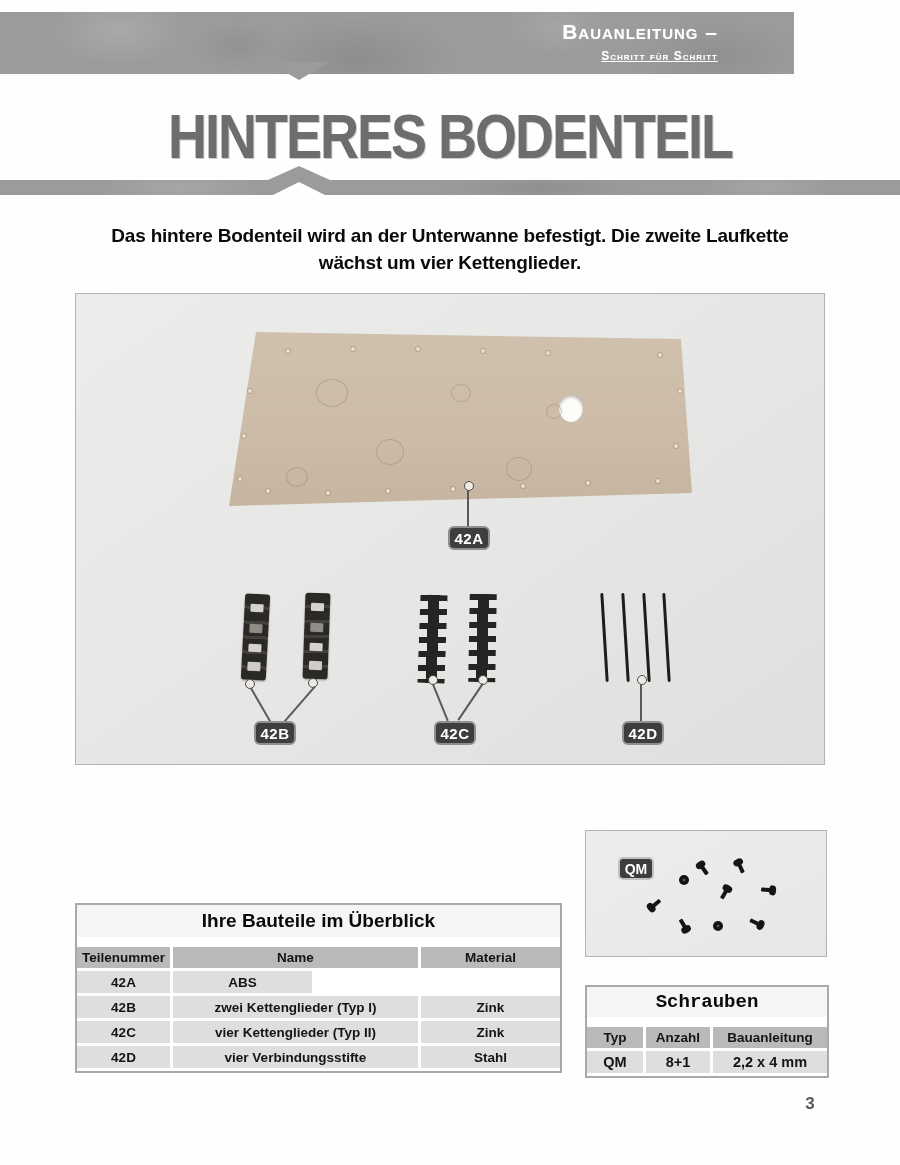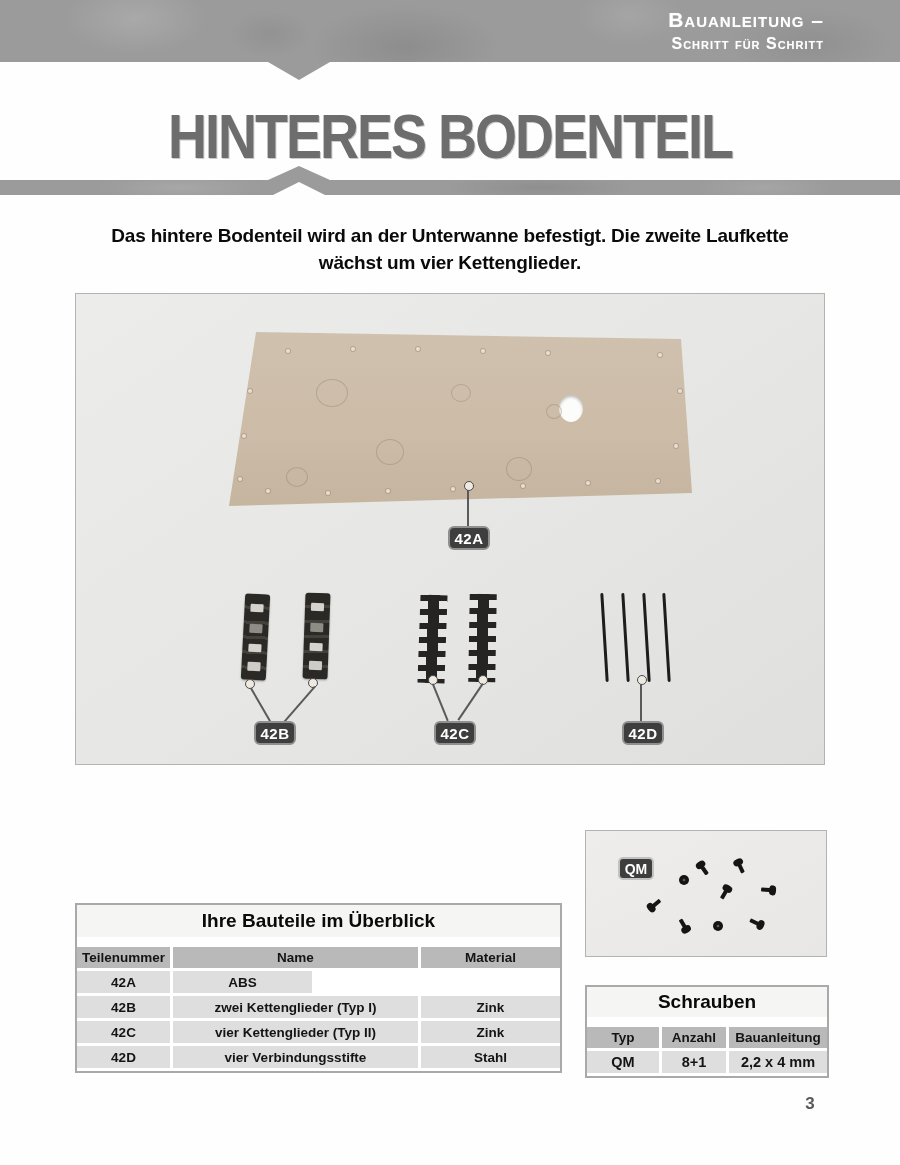--- a/index.html
+++ b/index.html
@@ -1,31 +1,31 @@
 <!DOCTYPE html>
 <html><head>
 <meta charset="utf-8">
 <style>
   html,body{margin:0;padding:0;background:#ffffff;}
   .page{position:relative;width:900px;height:1165px;background:#fefefe;overflow:hidden;
         font-family:"Liberation Sans", sans-serif;}
 
   
-  .header-bar{position:absolute;left:0;top:0;width:900px;height:62px;background-color:#9b9b9b;
+  .header-bar{position:absolute;left:0;top:12px;width:794px;height:62px;background-color:#9b9b9b;
     background-image:
       radial-gradient(ellipse 120px 60px at 15% 30%, rgba(255,255,255,.14), transparent 60%),
       radial-gradient(ellipse 160px 70px at 45% 75%, rgba(0,0,0,.09), transparent 60%),
       radial-gradient(ellipse 90px 50px at 70% 25%, rgba(255,255,255,.10), transparent 60%),
       radial-gradient(ellipse 140px 60px at 90% 70%, rgba(0,0,0,.07), transparent 60%),
       radial-gradient(ellipse 70px 40px at 30% 55%, rgba(0,0,0,.06), transparent 60%);}
   .header-caption{position:absolute;top:8px;right:76px;text-align:right;color:#fff;
     font-weight:bold;font-variant:small-caps;letter-spacing:1px;line-height:24px;
     text-shadow:0 0 1px rgba(255,255,255,.4);}
   .header-caption .l1{font-size:21px;}
-  .header-caption .l2{font-size:16px;}
+  .header-caption .l2{font-size:12px;text-decoration:underline;}
   .notch-down{position:absolute;left:268px;top:62px;width:0;height:0;
     border-left:31px solid transparent;border-right:31px solid transparent;border-top:18px solid #9b9b9b;}
 
   
   .page-title{position:absolute;left:0;top:99px;width:900px;text-align:center;
     font-size:54px;font-weight:bold;letter-spacing:-2px;color:#6d6d6d;
     text-transform:uppercase;transform:scaleY(1.18);transform-origin:center top;
     text-shadow:1px 1px 0 rgba(109,109,109,.35);}
 
   
@@ -94,22 +94,22 @@
   .t-head{margin-top:10px;}
   .cell{display:flex;align-items:center;justify-content:center;font-weight:bold;color:#141414;}
   .t-head .cell{background:#b9b9b9;height:21px;font-size:13.5px;}
   .t-row .cell{background:#dedede;height:22px;font-size:13.5px;}
   .parts-table{left:75px;top:903px;width:483px;padding-bottom:3px;}
   .parts-table .t-title{height:32px;}
   .parts-table .c1{width:93px;}
   .parts-table .c2{flex:1;}
   .parts-table .c3{width:139px;}
   .screws-table{left:585px;top:985px;width:240px;padding-bottom:3px;}
-  .screws-table .t-title{height:30px;}
-  .screws-table .s1{width:72px;}
+  .screws-table .t-title{height:30px;font-family:Liberation Mono, monospace;}
+  .screws-table .s1{width:56px;}
   .screws-table .s2{width:64px;}
   .screws-table .s3{flex:1;}
   .screws-table .t-row .cell{font-size:14.5px;}
 
   .page-number{position:absolute;left:795px;top:1094px;width:30px;text-align:center;
     font-size:17px;font-weight:bold;color:#585858;}
 </style>
 </head>
 <body>
 

